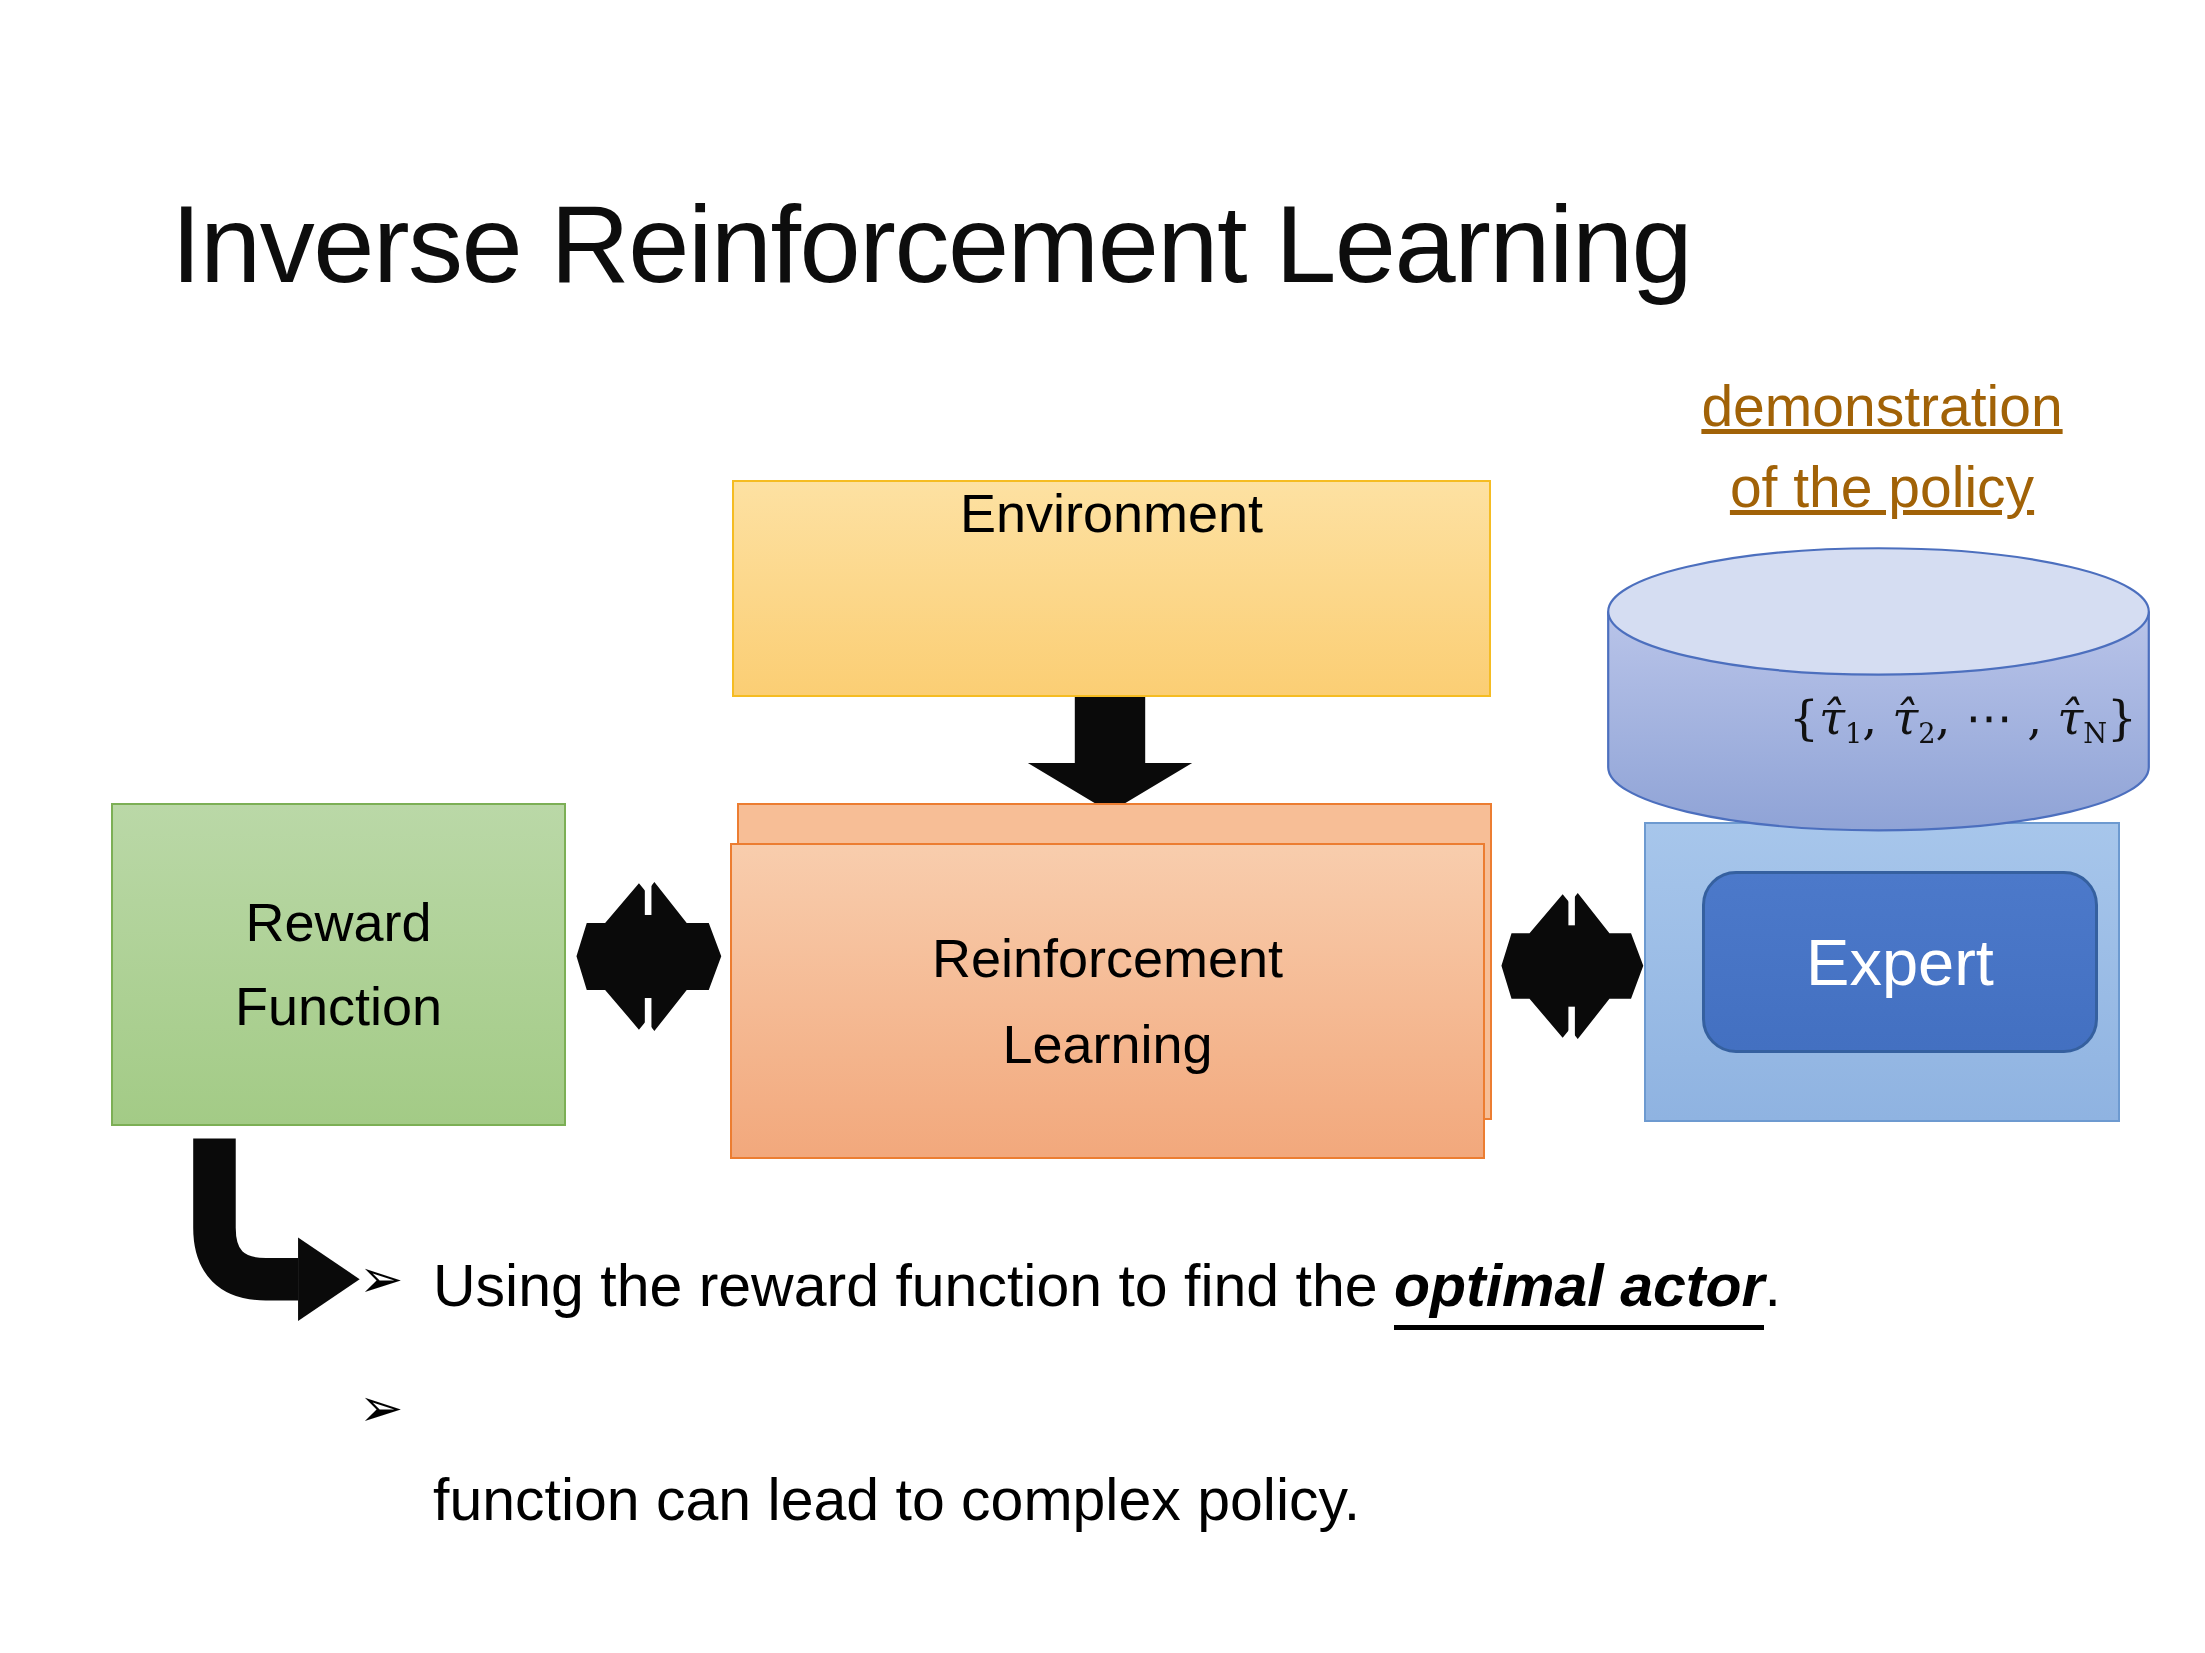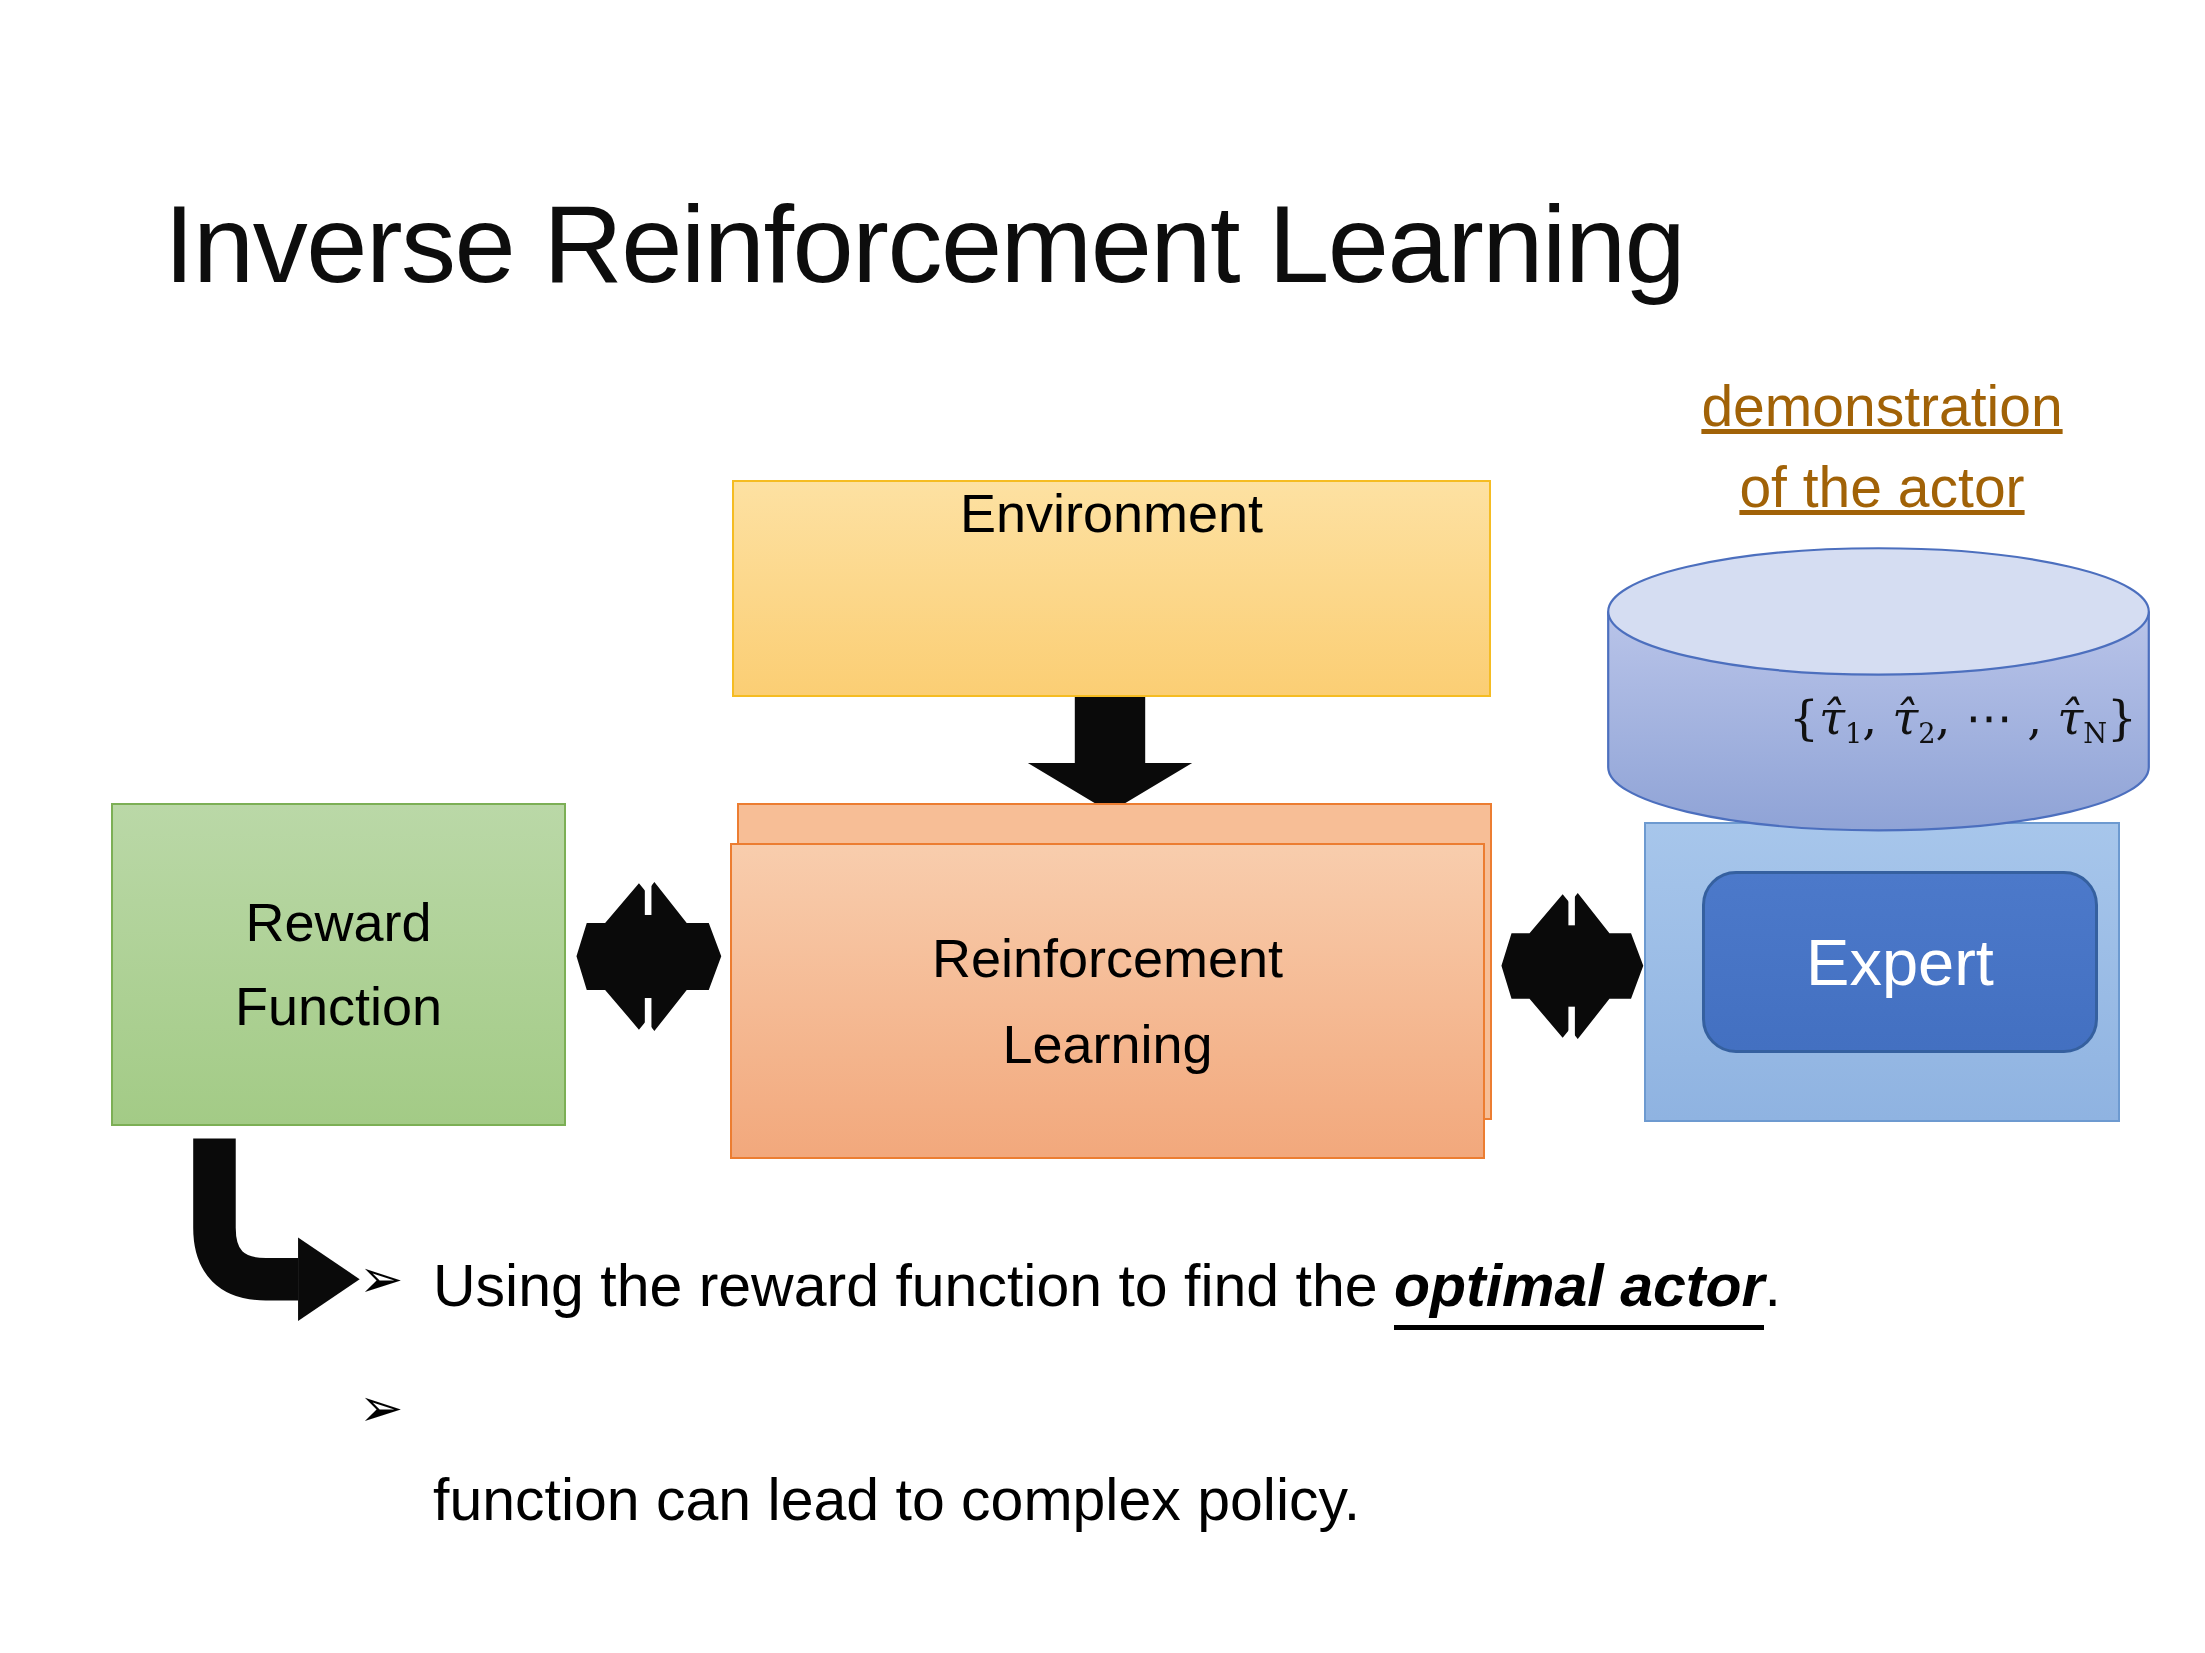--- a/index.html
+++ b/index.html
@@ -1,21 +1,21 @@
 <!DOCTYPE html>
 <html style="font-size:11.8px"><head>
 <meta charset="utf-8">
 <style>
   html,body{margin:0;padding:0;background:#ffffff;}
   #slide{position:relative;width:2205px;height:1654px;background:#ffffff;overflow:hidden;
          font-family:"Liberation Sans",sans-serif;color:#000;}
 
   .abs{position:absolute;box-sizing:border-box;}
 
-  .title{left:164px;top:180px;width:1911px;font-size:110px;font-weight:400;
+  .title{left:171px;top:180px;width:1911px;font-size:110px;font-weight:400;
          letter-spacing:-1.5px;color:#0d0d0d;white-space:nowrap;}
 
   .demo-label{left:1588px;top:366px;width:588px;text-align:center;
               font-size:57px;line-height:1.42;color:#a16207;text-decoration:underline;}
 
   .env-box{left:732px;top:480px;width:759px;height:217px;
            background:linear-gradient(180deg,#FDE1A2 0%,#FBCE74 100%);
            border:2.9px solid #F5BC22;
            display:flex;justify-content:center;font-size:54px;}
 
@@ -63,21 +63,21 @@
 </style>
 </head>
 <body>
 
 <div id="slide">
 
   <div class="abs title">Inverse Reinforcement Learning</div>
 
   <div class="abs demo-label">
     <div>demonstration</div>
-    <div>of the actor</div>
+    <div>of the policy</div>
   </div>
 
   <div class="abs env-box">
     <span>Environment</span>
   </div>
 
   <svg class="abs" style="left:1022px;top:697px;" width="176" height="116" viewBox="0 0 240 158">
     <polygon points="72,0 168,0 168,90 232,90 120,157 8,90 72,90" fill="#0a0a0a"></polygon>
   </svg>
 

